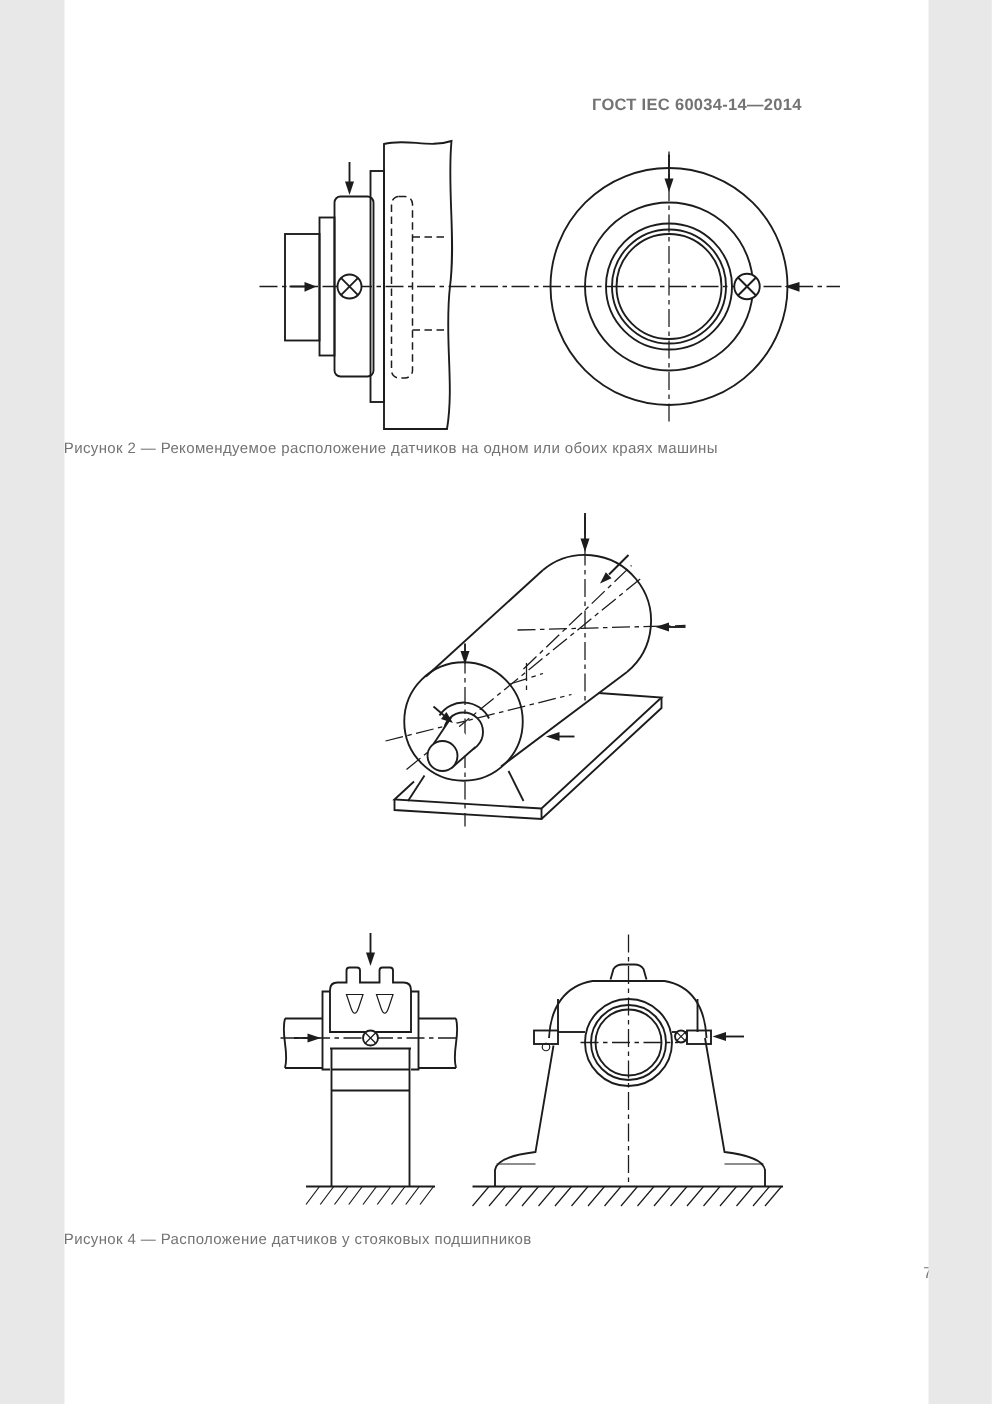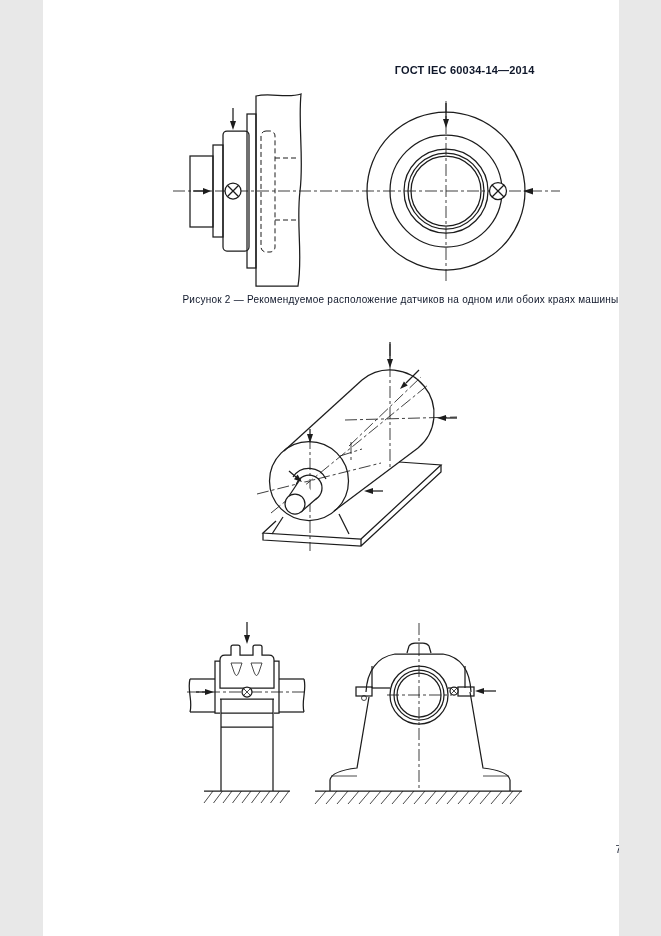--- a/index.html
+++ b/index.html
@@ -1,34 +1,34 @@
 <!DOCTYPE html>
 <html><head>
 <meta charset="utf-8">
 <style>
   html,body{margin:0;padding:0;background:#e8e8e8;}
   .page{
     position:relative;
     width:576px;height:936px;
     background:#ffffff;
     font-family:"Liberation Sans", sans-serif;
-    color:#0f172a;
+    color:#737373;
     overflow:hidden;
     margin:0 auto;
   }
   .header{
     position:absolute;
     top:64px;right:84px;
     font-size:11px;font-weight:bold;
     letter-spacing:0.2px;
     white-space:nowrap;
   }
   .caption{
     position:absolute;left:0;right:0;
-    text-align:right;
+    text-align:left;
     font-size:10px;
     letter-spacing:0.25px;
     line-height:14px;
     white-space:nowrap;
   }
   .caption .cap-line{white-space:nowrap;}
   .pagenum{
     position:absolute;
     top:843px;left:566px;
     width:20px;text-align:center;
@@ -245,16 +245,17 @@
         <line class="thin" x1="440" y1="776" x2="466" y2="776"></line>
       </g>
 
       <g>
         <line class="ln" x1="272" y1="791" x2="479" y2="791"></line>
         <path class="thin" d="M283,791 l-11,13 M294,791 l-11,13 M305,791 l-11,13 M316,791 l-11,13 M327,791 l-11,13 M338,791 l-11,13 M349,791 l-11,13 M360,791 l-11,13 M371,791 l-11,13 M382,791 l-11,13 M393,791 l-11,13 M404,791 l-11,13 M415,791 l-11,13 M426,791 l-11,13 M437,791 l-11,13 M448,791 l-11,13 M459,791 l-11,13 M470,791 l-11,13 M478,791 l-11,13"></path>
       </g>
     </g>
   </svg>
 
+  <div class="caption" style="top:820px">Рисунок 4 — Расположение датчиков у стояковых подшипников</div>
 
   <div class="pagenum">7</div>
 
 </div>
 
 </body></html>

